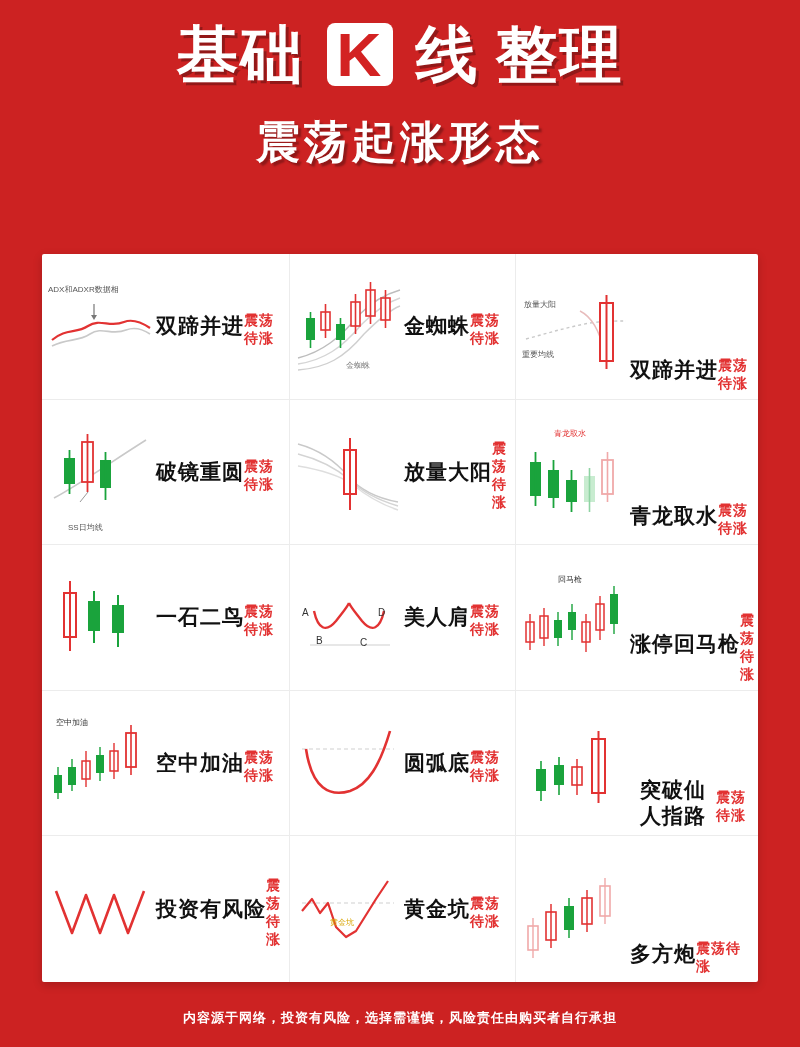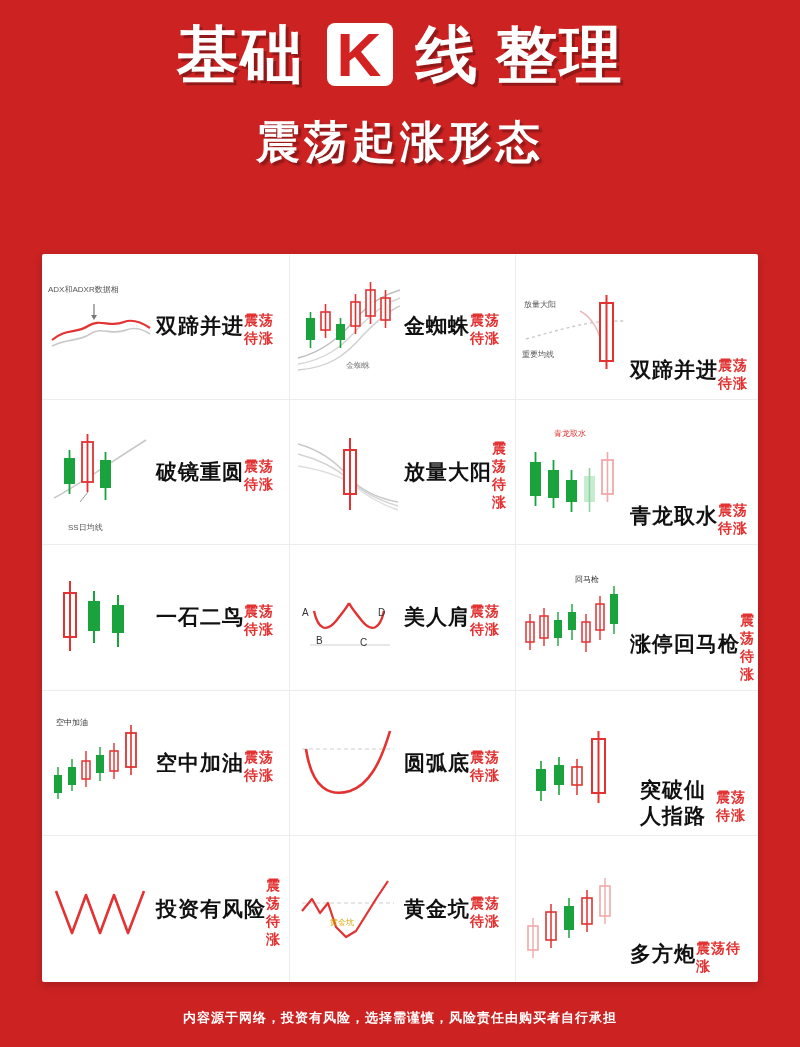--- a/index.html
+++ b/index.html
@@ -290,21 +290,21 @@
       </svg>
     </div>
     <div class="labels">
       <div class="name">美人肩</div>
       <div class="tag">震荡待涨</div>
     </div>
   </div>
 
   <div class="cell">
     <div class="art">
-      <div class="mini" style="left:55px;top:6px;color:#333;">回马枪</div>
+      <div class="mini" style="left:38px;top:6px;color:#333;">回马枪</div>
       <svg width="110" height="116" viewBox="0 0 110 116">
         <rect x="6" y="54" width="8" height="20" fill="#fff" stroke="#e23232" stroke-width="1.5"></rect>
           <line x1="10" y1="46" x2="10" y2="82" stroke="#e23232" stroke-width="1.4"></line>
         <rect x="20" y="48" width="8" height="22" fill="#fff" stroke="#e23232" stroke-width="1.5"></rect>
           <line x1="24" y1="40" x2="24" y2="78" stroke="#e23232" stroke-width="1.4"></line>
         <rect x="34" y="52" width="8" height="18" fill="#1aa33c"></rect>
           <line x1="38" y1="44" x2="38" y2="78" stroke="#1aa33c" stroke-width="1.4"></line>
         <rect x="48" y="44" width="8" height="18" fill="#1aa33c"></rect>
           <line x1="52" y1="36" x2="52" y2="72" stroke="#1aa33c" stroke-width="1.4"></line>
         <rect x="62" y="54" width="8" height="20" fill="#fff" stroke="#e23232" stroke-width="1.5"></rect>

